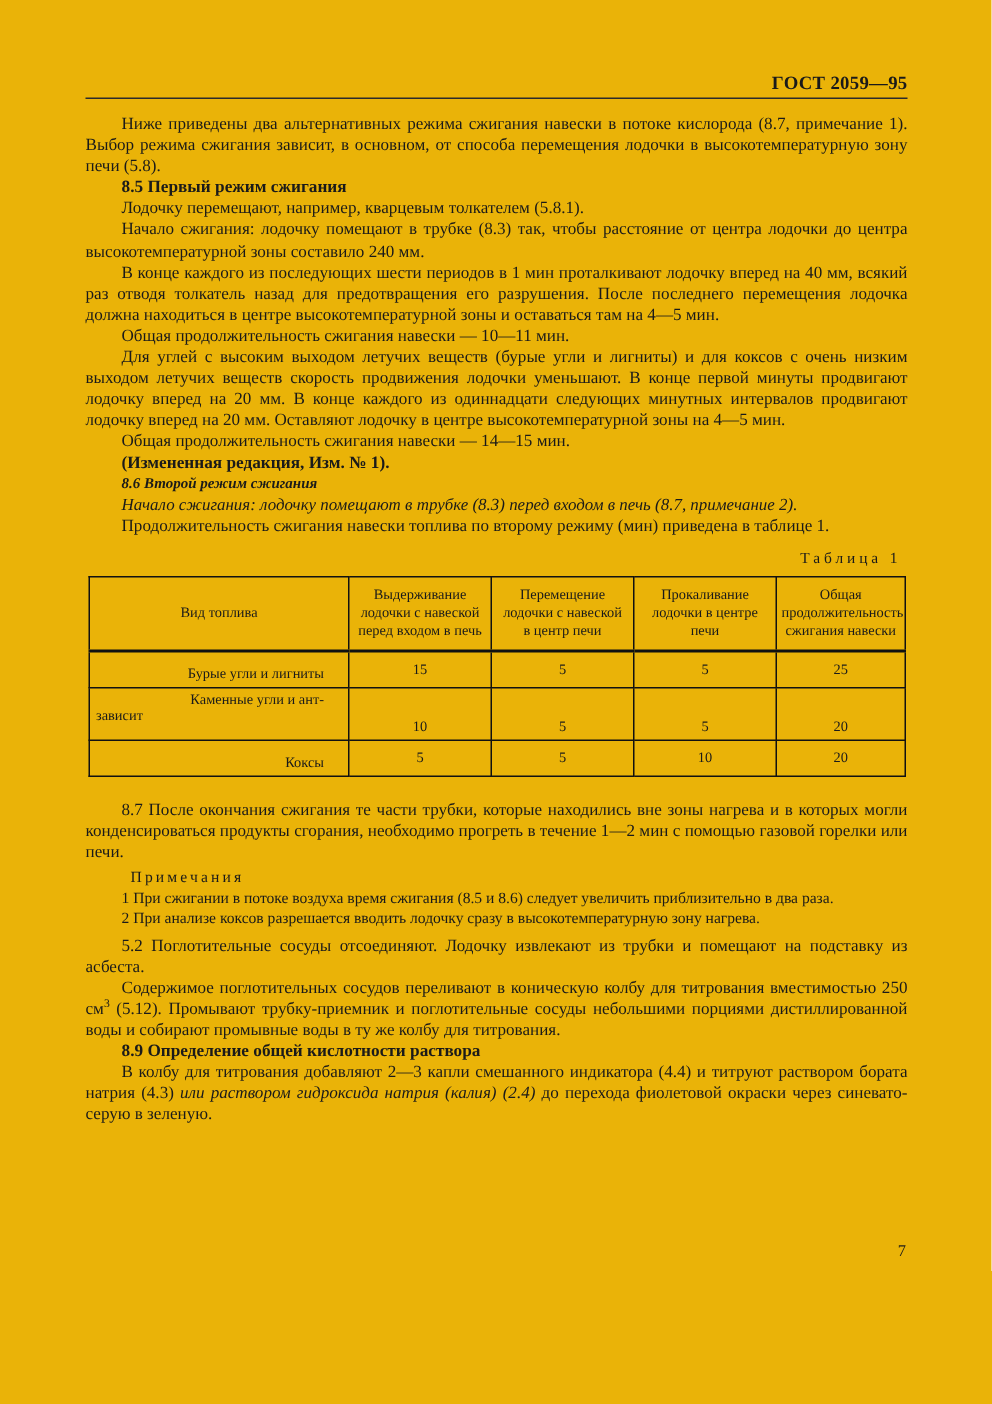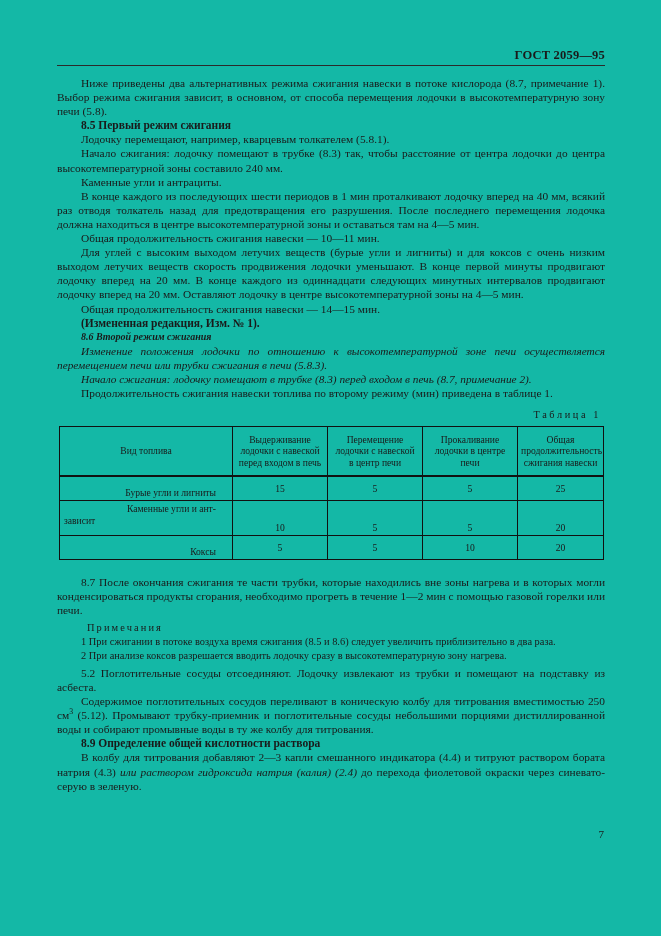--- a/index.html
+++ b/index.html
@@ -4,21 +4,21 @@
 <style>
   html, body {
     margin: 0;
     padding: 0;
     background: #ffffff;
   }
   .page {
     position: relative;
     width: 661px;
     height: 936px;
-    background: #14b8a6;
+    background: #eab308;
     font-family: "Liberation Serif", "DejaVu Serif", serif;
     color: #1a1a1a;
     box-sizing: border-box;
     overflow: hidden;
   }
   .content {
     position: absolute;
     left: 57px;
     top: 48px;
     width: 548px;
@@ -156,31 +156,29 @@
       <span>ГОСТ 2059—95</span>
     </div>
     <hr class="header-rule">
 
     <p>Ниже приведены два альтернативных режима сжигания навески в потоке кислорода (8.7, примечание 1). Выбор режима сжигания зависит, в основном, от способа перемещения лодочки в высокотемпературную зону печи (5.8).</p>
 
     <div class="h-bold">8.5  Первый режим сжигания</div>
 
     <p>Лодочку перемещают, например, кварцевым толкателем (5.8.1).</p>
     <p>Начало сжигания: лодочку помещают в трубке (8.3) так, чтобы расстояние от центра лодочки до центра высокотемпературной зоны составило 240 мм.</p>
-    <p>Каменные угли и антрациты.</p>
     <p>В конце каждого из последующих шести периодов в 1 мин проталкивают лодочку вперед на 40 мм, всякий раз отводя толкатель назад для предотвращения его разрушения. После последнего перемещения лодочка должна находиться в центре высокотемпературной зоны и оставаться там на 4—5 мин.</p>
     <p>Общая продолжительность сжигания навески — 10—11 мин.</p>
     <p>Для углей с высоким выходом летучих веществ (бурые угли и лигниты) и для коксов с очень низким выходом летучих веществ скорость продвижения лодочки уменьшают. В конце первой минуты продвигают лодочку вперед на 20 мм. В конце каждого из одиннадцати следующих минутных интервалов продвигают лодочку вперед на 20 мм. Оставляют лодочку в центре высокотемпературной зоны на 4—5 мин.</p>
     <p>Общая продолжительность сжигания навески — 14—15 мин.</p>
 
     <div class="h-bold">(Измененная редакция, Изм. № 1).</div>
 
     <div class="h-bolditalic">8.6  Второй режим сжигания</div>
 
-    <div class="italic-par">Изменение положения лодочки по отношению к высокотемпературной зоне печи осуществляется перемещением печи или трубки сжигания в печи (5.8.3).</div>
     <div class="italic-par">Начало сжигания: лодочку помещают в трубке (8.3) перед входом в печь (8.7, примечание 2).</div>
     <p>Продолжительность сжигания навески топлива по второму режиму (мин) приведена в таблице 1.</p>
 
     <div class="spacer-9"></div>
 
     <div class="table-caption">Таблица 1</div>
 
     <table class="gost">
       <colgroup>
         <col class="col-w1">

